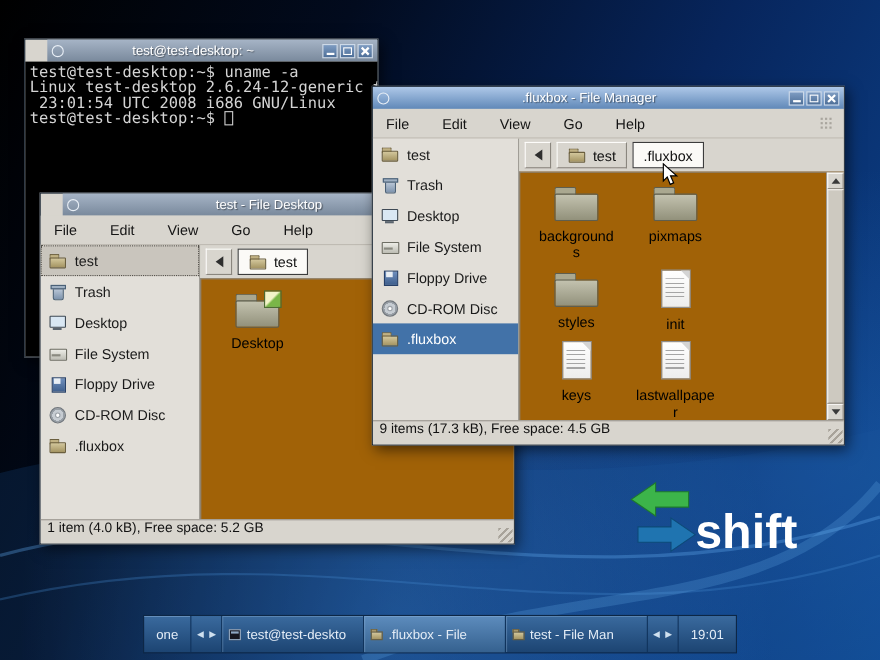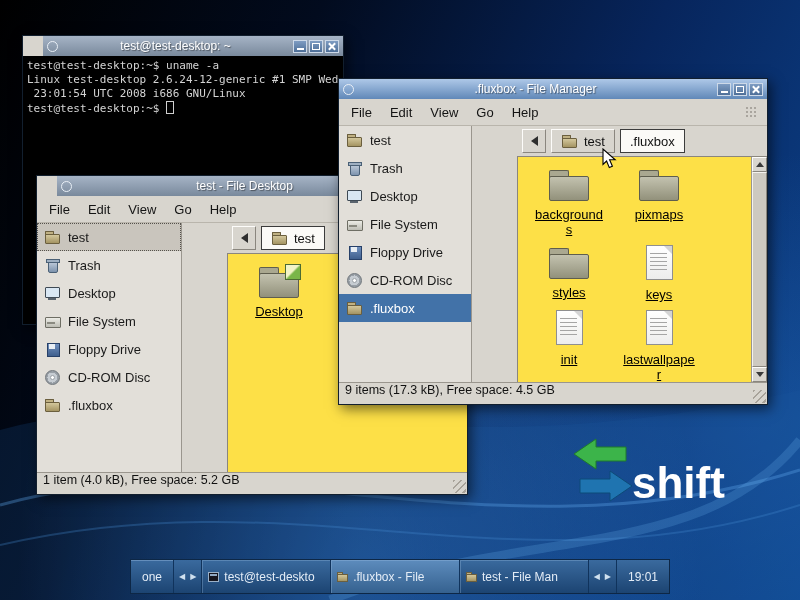--- a/index.html
+++ b/index.html
@@ -23,44 +23,44 @@
   .tbtn{width:14px;height:13px;display:flex;align-items:center;justify-content:center;
         background:linear-gradient(180deg,#7e9cc2,#4e6f98);border:1px solid #cdd9e8;box-sizing:border-box;}
   .g-min{width:7px;height:2px;background:#fff;margin-top:6px;}
   .g-max{width:6px;height:5px;border:1px solid #fff;}
   .g-close{position:relative;width:8px;height:8px;}
   .g-close::before,.g-close::after{content:"";position:absolute;left:3px;top:0;width:2px;height:9px;background:#fff;}
   .g-close::before{transform:rotate(45deg);} .g-close::after{transform:rotate(-45deg);}
 
   
   .term-body{flex:1;background:#000;padding:3px 4px;overflow:hidden;}
-  .tline{font-family:"DejaVu Sans Mono",monospace;font-size:11px;line-height:14px;color:#d4d4d4;white-space:pre;}
+  .tline{font-family:"DejaVu Sans Mono",monospace;font-size:14px;line-height:14px;color:#d4d4d4;white-space:pre;}
   .cursor{display:inline-block;width:6px;height:11px;border:1px solid #cfcfcf;vertical-align:-2px;}
 
   
   .menubar{height:26px;flex:none;background:#d8d5ce;display:flex;align-items:center;padding:0 3px;
-           border-bottom:1px solid #b9b5ac;}
+           border-bottom:1px solid #b9b5ac;gap:12px;}
   .mitem{padding:0 9px;font-size:13px;color:#141414;}
   .grip{margin-left:auto;margin-right:7px;width:12px;height:12px;position:relative;opacity:.75;}
   .grip::before{content:"";position:absolute;left:1px;top:1px;width:2px;height:2px;background:#9a968e;
     box-shadow:4px 0 #9a968e,8px 0 #9a968e,0 4px #9a968e,4px 4px #9a968e,8px 4px #9a968e,0 8px #9a968e,4px 8px #9a968e,8px 8px #9a968e;}
-  .split{flex:1;display:flex;min-height:0;gap:45px;}
+  .split{flex:1;display:flex;min-height:0;}
   .sidebar{flex:none;background:#e2dfd9;border-right:1px solid #9a968e;display:flex;flex-direction:column;}
   .side-item{height:28px;flex:none;display:flex;align-items:center;gap:7px;padding:0 7px;font-size:13px;color:#1a1a1a;}
   .sel-gray{background:#c9c5bd;outline:1px dotted #55524c;outline-offset:-1px;}
   .sel-blue{background:#4272a8;color:#fff;}
   .pane{flex:1;display:flex;flex-direction:column;min-width:0;}
   .toolrow{height:30px;flex:none;display:flex;align-items:center;gap:5px;padding:0 5px;background:#d8d5ce;}
   .navbtn{width:24px;height:24px;display:flex;align-items:center;justify-content:center;background:#d8d5ce;
           border:1px solid;border-color:#fdfcfa #8a867e #8a867e #fdfcfa;box-sizing:border-box;}
   .tri-left{width:0;height:0;border-top:5px solid transparent;border-bottom:5px solid transparent;border-right:7px solid #2e2e2e;}
   .crumb{height:24px;display:flex;align-items:center;gap:6px;padding:0 9px;font-size:13px;color:#111;
          background:#d8d5ce;border:1px solid;border-color:#fdfcfa #8a867e #8a867e #fdfcfa;box-sizing:border-box;}
   .crumb.active{background:#fbfaf7;border:1px solid #3c3c3c;}
-  .fileview{flex:1;display:flex;min-height:0;border:1px solid #8a867e;border-width:1px 0 0 1px;background:#fde047;text-decoration:underline;}
+  .fileview{flex:1;display:flex;min-height:0;border:1px solid #8a867e;border-width:1px 0 0 1px;background:#a16207;}
   .icons{flex:1;display:flex;flex-wrap:wrap;align-content:flex-start;padding:6px;min-width:0;}
   .fitem{width:86px;margin:4px 2px;display:flex;flex-direction:column;align-items:center;}
   .flabel{font-size:13px;line-height:15px;color:#000;text-align:center;max-width:72px;word-break:break-all;margin-top:4px;}
   .statusbar{height:21px;flex:none;background:#d8d5ce;border-top:1px solid #9a968e;display:flex;
              padding:0 6px;font-size:12.5px;color:#111;position:relative;}
   .grip-corner{position:absolute;right:1px;bottom:1px;width:13px;height:13px;
                background:repeating-linear-gradient(135deg,#a8a39a 0 2px,transparent 2px 5px);}
 
   
   .scrollbar{width:15px;flex:none;display:flex;flex-direction:column;background:#d4d0c8;border-left:1px solid #9a968e;}
@@ -340,27 +340,27 @@
               <span class="flabel">pixmaps</span>
             </div>
             <div class="fitem">
               <span class="bf"></span>
               <span class="flabel">styles</span>
             </div>
             <div class="fitem">
               <span class="bpage">
                   <i class="fold"></i>
                 </span>
-              <span class="flabel">keys</span>
+              <span class="flabel">init</span>
             </div>
             <div class="fitem">
               <span class="bpage">
                   <i class="fold"></i>
                 </span>
-              <span class="flabel">init</span>
+              <span class="flabel">keys</span>
             </div>
             <div class="fitem">
               <span class="bpage">
                   <i class="fold"></i>
                 </span>
               <span class="flabel">lastwallpaper</span>
             </div>
           </div>
           <div class="scrollbar">
             <div class="sb-btn">

